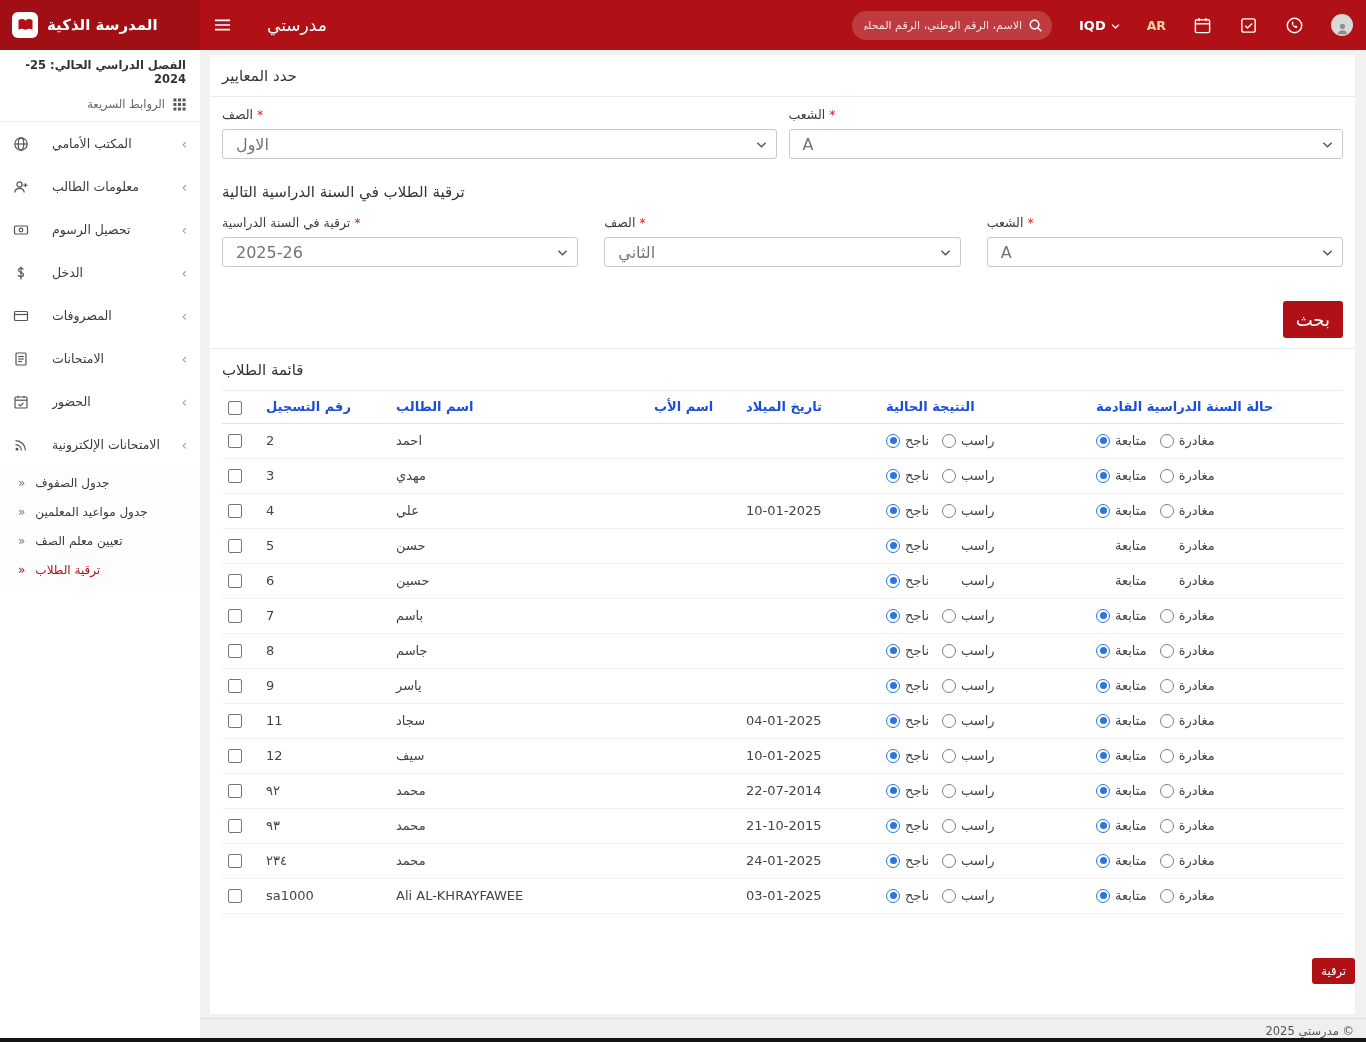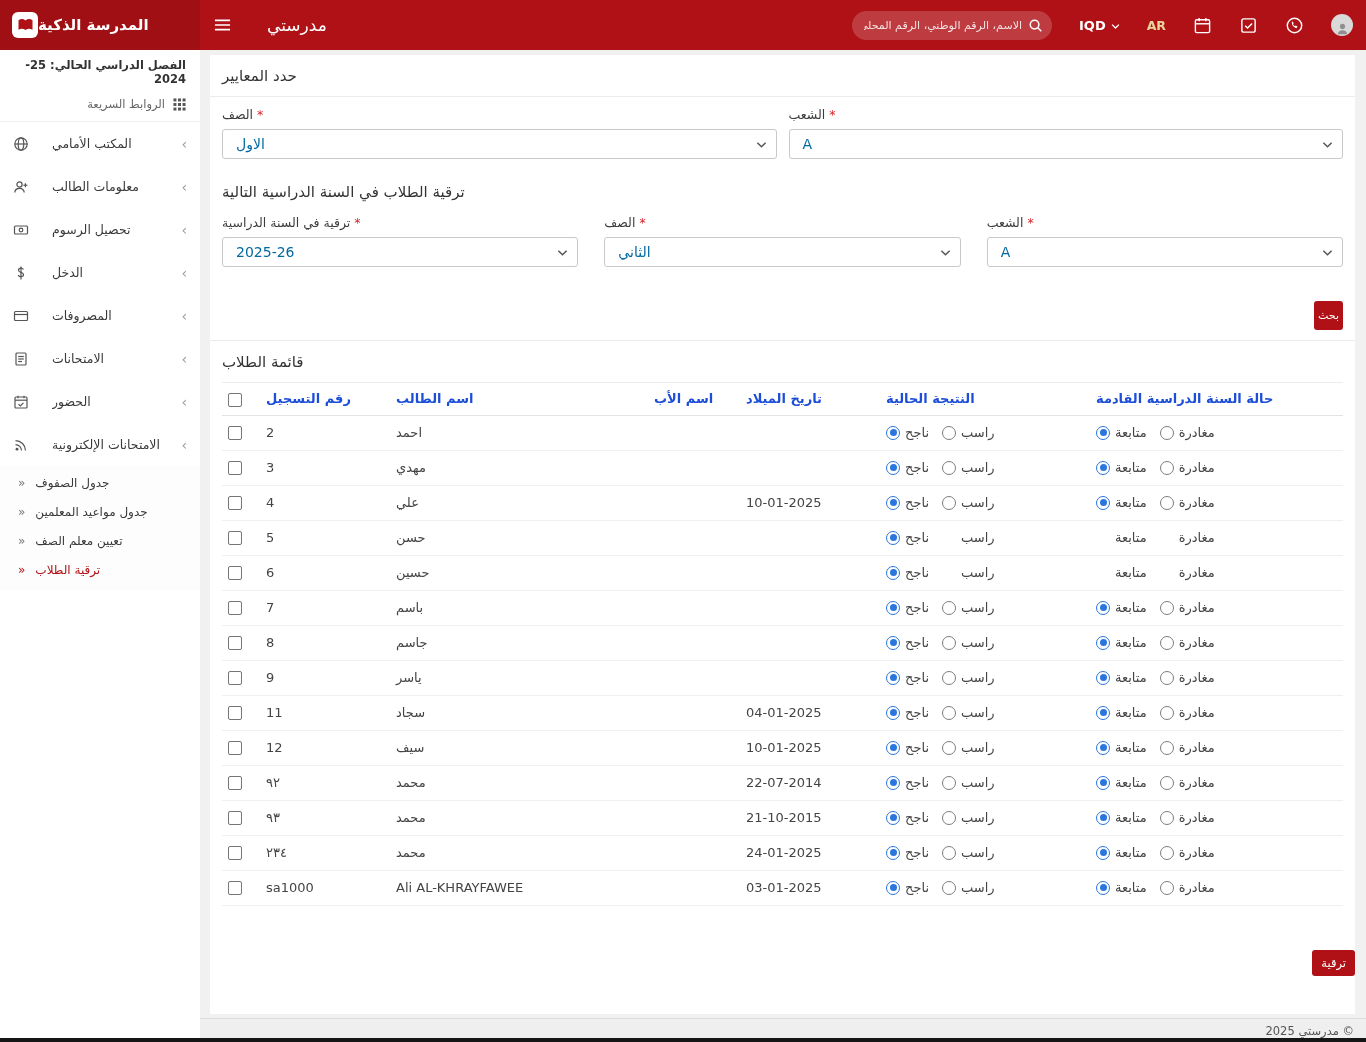--- a/index.html
+++ b/index.html
@@ -3,21 +3,21 @@
 <meta charset="utf-8">
 <style>
   * { box-sizing: border-box; margin: 0; padding: 0; }
   html,body { width:1366px; height:1042px; }
   body {
     overflow:hidden; background:#f1f1f1; position:relative;
     font-family:"DejaVu Sans", sans-serif; direction:ltr;
   }
   
   .topbar { height:50px; background:#b01116; display:flex; align-items:center; color:#fff; }
-  .brand { width:200px; height:50px; background:#a00f14; display:flex; align-items:center; padding:0 12px; flex:0 0 auto; }
+  .brand { width:200px; height:50px; background:#a00f14; display:flex; align-items:center; gap:9px; padding:0 12px; flex:0 0 auto; }
   .brand-icon { width:26px; height:26px; background:#fff; border-radius:6px; display:flex; align-items:center; justify-content:center; flex:0 0 auto; }
   .brand-icon svg { width:17px; height:14px; fill:#b01116; }
   .brand-text { font-size:15px; font-weight:bold; white-space:nowrap; }
   .hamburger { margin-left:14px; display:flex; cursor:pointer; }
   .hamburger svg { width:17px; height:14px; stroke:#fff; stroke-width:1.8; fill:none; }
   .app-title { font-size:17px; margin-left:36px; }
   .flex-sp { flex:1; }
   .hdr-right { display:flex; align-items:center; gap:27px; margin:0 13px 0 20px; }
   .search { position:relative; width:200px; height:29px; border-radius:15px; background:rgba(255,255,255,0.18); display:flex; align-items:center; }
   .search input { flex:1; background:transparent; border:none; outline:none; color:#fff; font-size:11px; padding:0 30px 0 12px; text-align:right; font-family:inherit; direction:rtl; }
@@ -54,28 +54,28 @@
   
   .main { flex:1; display:flex; flex-direction:column; background:#f1f1f1; min-width:0; }
   .card { background:#fff; margin:5px 11px 4px 10px; flex:1; overflow:hidden; }
   .panel-title { font-size:15px; color:#333; padding:12px 12px 11px; }
   .panel-title.bordered { border-bottom:1px solid #ececec; }
   .form-wrap { padding:10px 12px 0; }
   .grid2 { display:grid; grid-template-columns:1fr 1fr; gap:12px; }
   .grid3 { display:grid; grid-template-columns:1fr 1fr 1fr; gap:26px; }
   .field label { display:block; font-size:12.5px; color:#3c3c3c; margin-bottom:7px; }
   .req { color:#d9232a; margin-left:4px; }
-  .select { position:relative; height:30px; border:1px solid #c9c9c9; border-radius:3px; background:#fff; display:flex; align-items:center; padding:0 26px 0 13px; font-size:14px; color:#0369a1; cursor:pointer; }
+  .select { position:relative; height:30px; border:1px solid #c9c9c9; border-radius:3px; background:#fff; display:flex; align-items:center; padding:0 26px 0 13px; font-size:16px; color:#737373; cursor:pointer; }
   .select .caret { position:absolute; right:9px; top:11px; display:flex; }
   .select .caret svg { width:11px; height:8px; stroke:#555; stroke-width:1.6; fill:none; }
   .sec-title { font-size:15px; color:#333; margin:24px 0 14px; }
   .actions { display:flex; justify-content:flex-end; padding:34px 12px 10px; border-bottom:1px solid #ececec; }
   .actions-bottom { display:flex; justify-content:flex-end; padding:44px 0 20px; }
   .btn { background:#b01116; color:#fff; border:none; border-radius:3px; font-family:inherit; cursor:pointer; }
-  .btn-search { font-size:11px; padding:8px 4px; }
+  .btn-search { font-size:18px; padding:8px 13px; }
   .btn-promote { font-size:11.5px; padding:6px 9px; }
   
   .table-wrap { padding:0 12px; }
   table { width:100%; border-collapse:collapse; }
   th { font-size:13px; color:#1d4ed8; text-align:left; font-weight:bold; padding:8px 6px; border-top:1px solid #ececec; border-bottom:1px solid #e3e3e3; white-space:nowrap; }
   td { font-size:13px; color:#444; padding:0 6px; height:35px; border-bottom:1px solid #f0f0f0; white-space:nowrap; }
   th:nth-child(1), td:nth-child(1) { width:38px; }
   th:nth-child(2), td:nth-child(2) { width:130px; }
   th:nth-child(3), td:nth-child(3) { width:258px; }
   th:nth-child(4), td:nth-child(4) { width:92px; }

